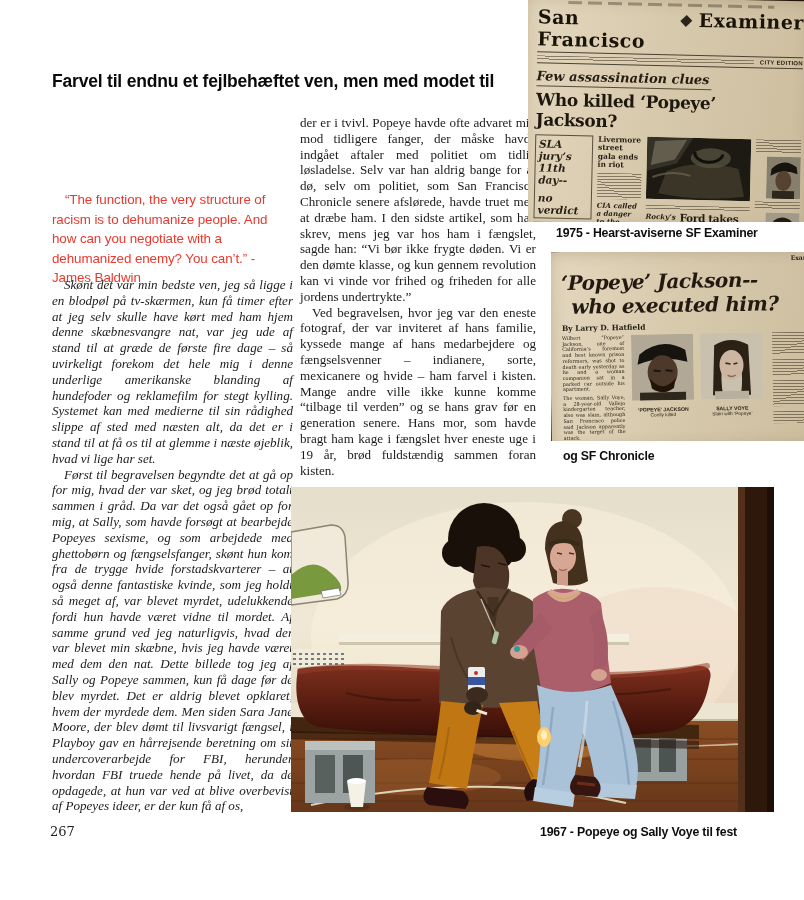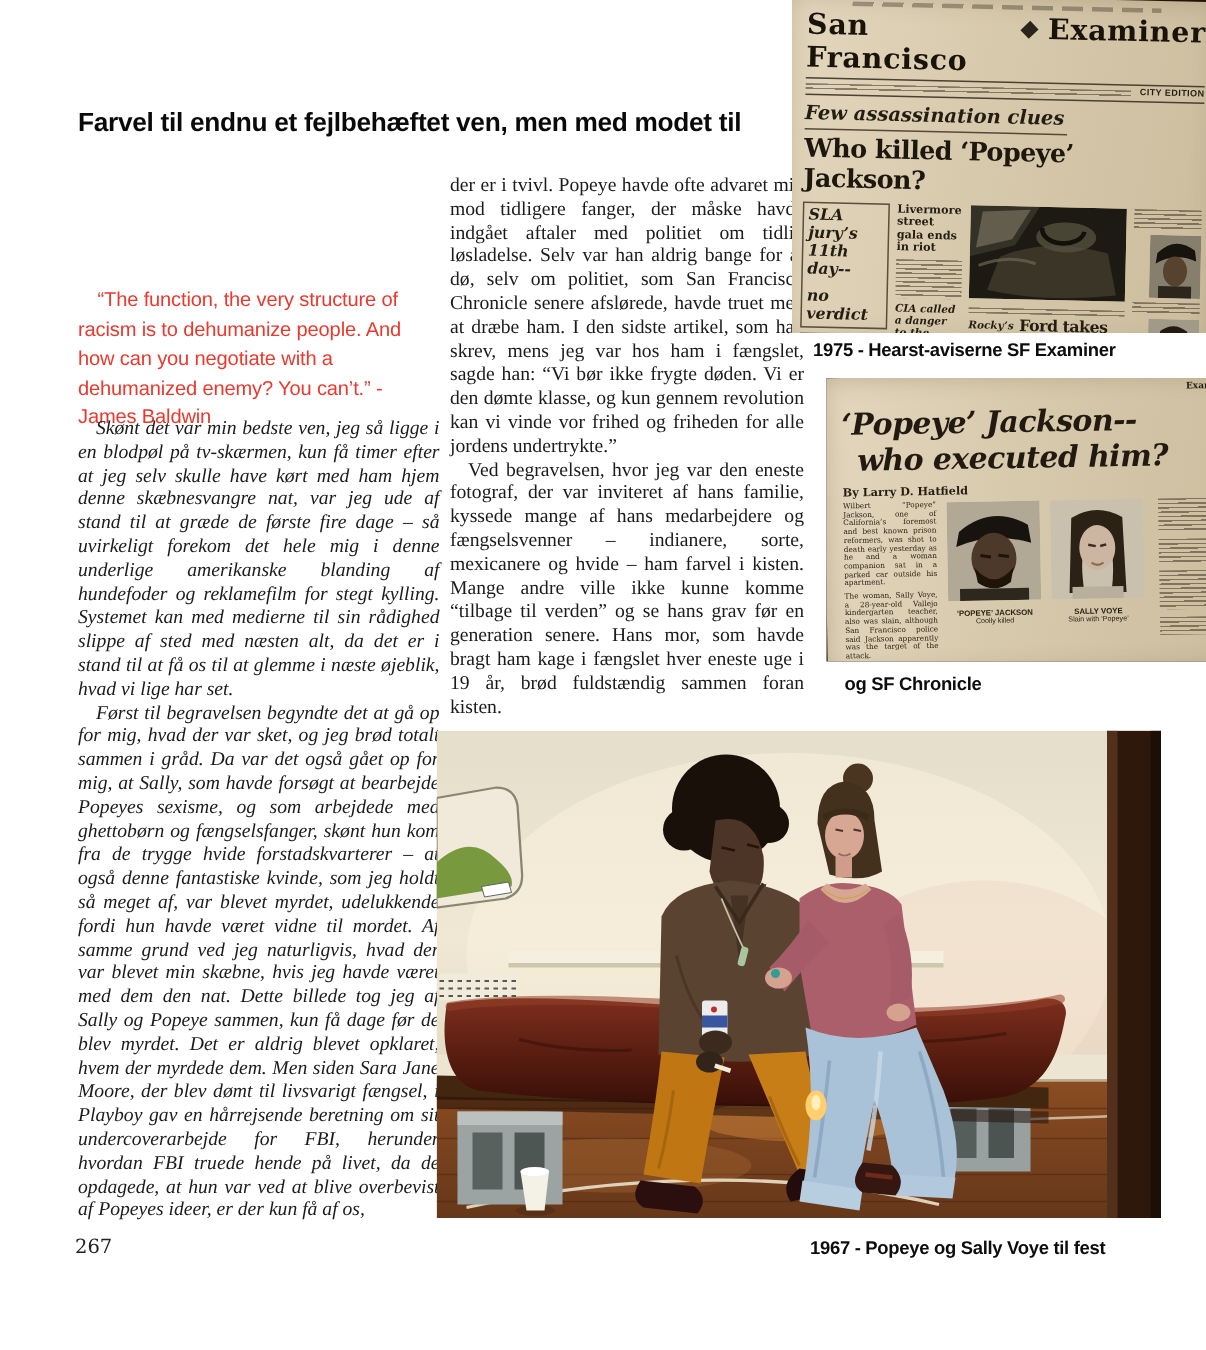--- a/index.html
+++ b/index.html
@@ -17,21 +17,21 @@
   .quote.q2{top:190px;text-indent:13px;}
 
   .bodycol{position:absolute;font-family:"Liberation Serif",serif;color:#1b1b1b;
            font-size:13.1px;line-height:15.8px;text-align:justify;}
   .bodycol p{margin:0;}
   .bodycol p.indent{text-indent:12px;}
   .col1{left:52px;top:277px;width:241px;font-style:italic;}
   .col2{left:300px;top:115px;width:236px;}
 
   .caption{position:absolute;font-size:12.3px;font-weight:bold;color:#0d0d0d;letter-spacing:-.2px;}
-  .cap-np1{left:542px;top:226px;}
+  .cap-np1{left:556px;top:226px;}
   .cap-np2{left:563px;top:449px;}
   .cap-photo{left:540px;top:825px;}
   .pagenum{position:absolute;left:50px;top:824px;font-family:"DejaVu Serif",serif;
            font-size:13px;color:#222;}
 
   
   .np{position:absolute;overflow:hidden;background:#241307;}
   .np1{left:528px;top:0;width:276px;height:222px;}
   .np2{left:551px;top:252px;width:276px;height:189px;}
   .paper{position:absolute;background:linear-gradient(100deg,#e3d7be 0%,#d7c9ac 45%,#cbbc9d 100%);}

